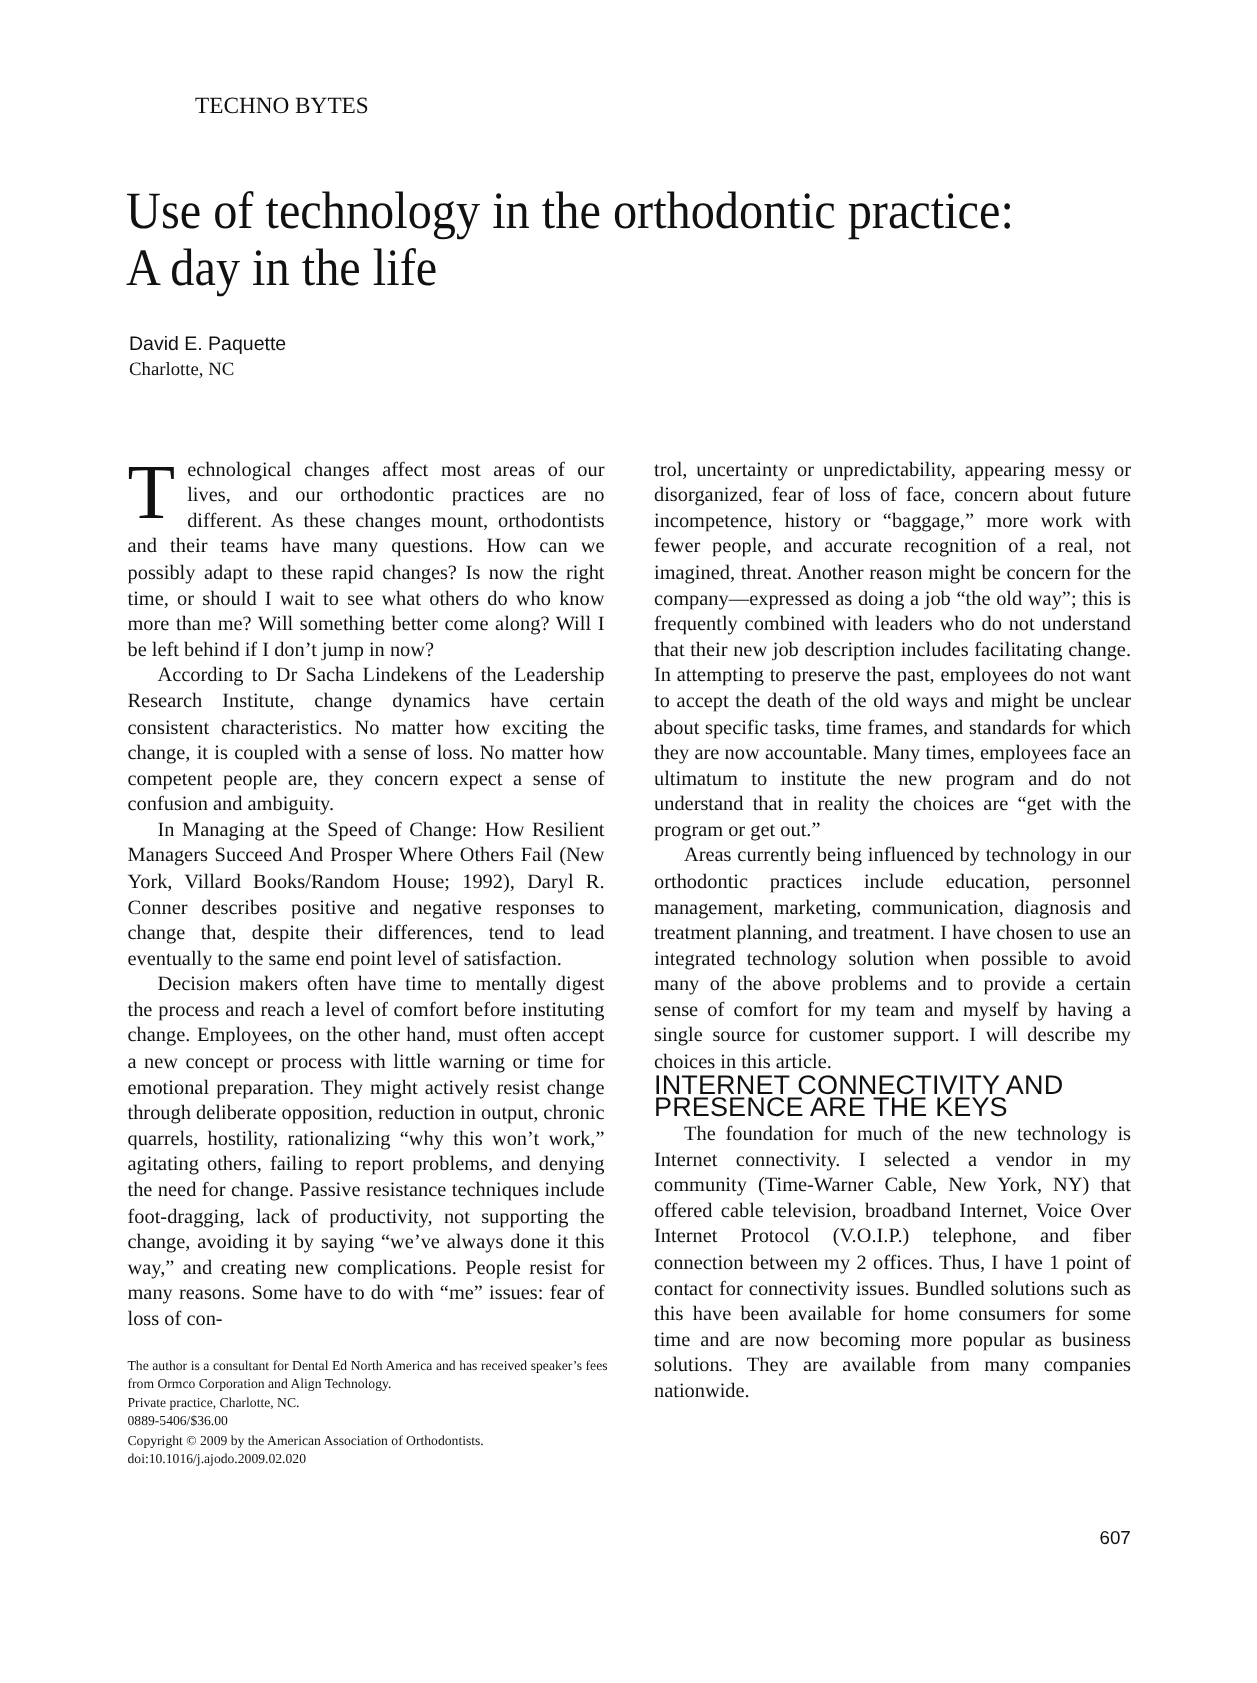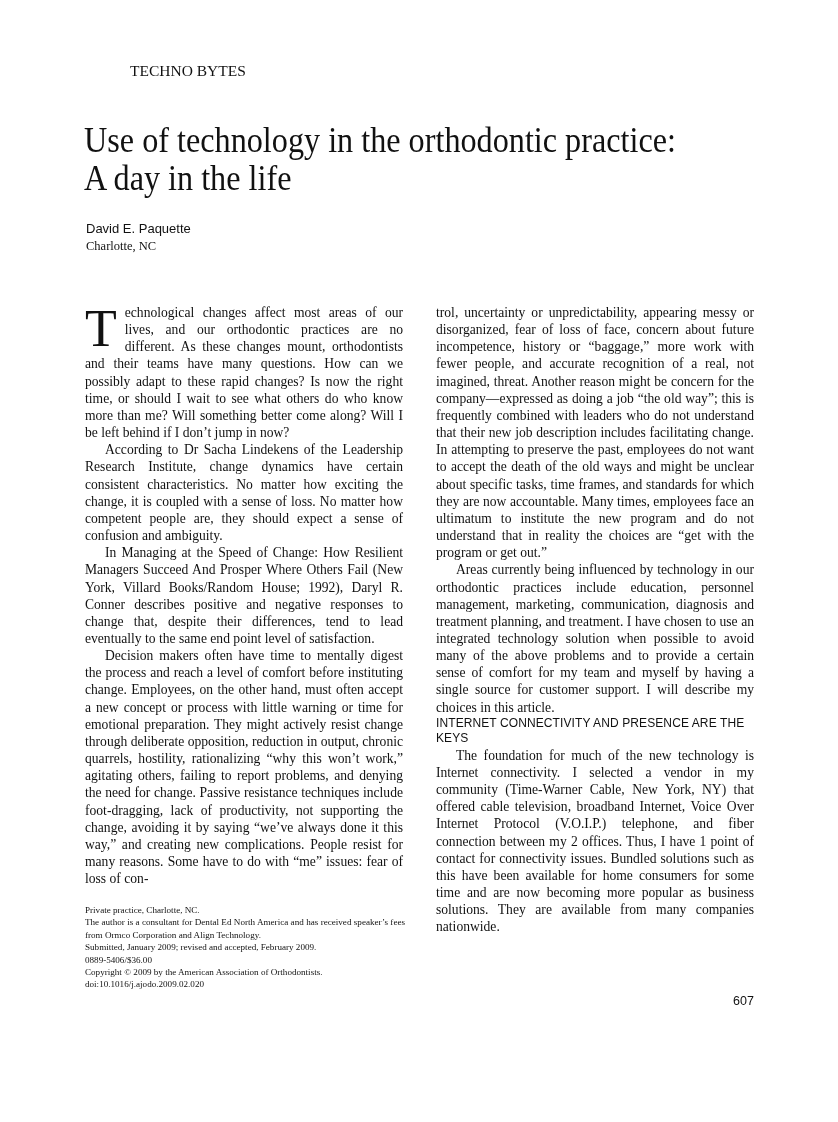--- a/index.html
+++ b/index.html
@@ -9,50 +9,49 @@
   .section-label { position: absolute; left: 86px; top: 62px; font-size: 15.5px; letter-spacing: 0; margin-left: 44px; }
   .title { position: absolute; left: 84px; top: 122px; width: 700px; font-size: 35px; line-height: 38px; transform: scaleX(0.92); transform-origin: left top; }
   .author { position: absolute; left: 86px; top: 221px; font-size: 13px; }
   .affil { position: absolute; left: 86px; top: 239px; font-size: 12.5px; }
   .col { position: absolute; width: 318px; font-size: 13.6px; line-height: 17.15px; text-align: justify; }
   .col-left { left: 85px; top: 304px; }
   .col-right { left: 436px; top: 304px; }
   .col p { margin: 0; text-indent: 20px; }
   .col p.first { text-indent: 0; }
   .dropcap { float: left; font-size: 52px; line-height: 44px; margin: 3px 8px 0 0; font-weight: normal; }
-  .heading { font-size: 12px; line-height: 15.5px; margin: 26px 0 4px 0; text-indent: 0 !important; text-align: left; letter-spacing: 0.1px; }
+  .heading { font-size: 18px; line-height: 15.5px; margin: 26px 0 4px 0; text-indent: 0 !important; text-align: left; letter-spacing: 0.1px; }
   .footnotes { position: absolute; left: 85px; top: 904px; width: 320px; font-size: 9.1px; line-height: 12.4px; text-align: justify; }
   .footnotes div { margin: 0; }
   .link { color: #2b3ea0; }
-  .page-number { position: absolute; left: 733px; top: 994px; font-size: 12.5px; }
+  .page-number { position: absolute; left: 733px; top: 1018px; font-size: 12.5px; }
 </style>
 </head>
 <body>
 
 <div class="section-label serif">TECHNO BYTES</div>
 
 <div class="title serif">
   <div>Use of technology in the orthodontic practice:</div>
   <div>A day in the life</div>
 </div>
 
 <div class="author sans">David E. Paquette</div>
 <div class="affil serif">Charlotte, NC</div>
 
 <div class="col col-left serif">
   <p class="first"><span class="dropcap">T</span><span>echnological changes affect most areas of our lives, and our orthodontic practices are no different. As these changes mount, orthodontists and their teams have many questions. How can we possibly adapt to these rapid changes? Is now the right time, or should I wait to see what others do who know more than me? Will something better come along? Will I be left behind if I don’t jump in now?</span></p>
-  <p>According to Dr Sacha Lindekens of the Leadership Research Institute, change dynamics have certain consistent characteristics. No matter how exciting the change, it is coupled with a sense of loss. No matter how competent people are, they should expect a sense of confusion and ambiguity.</p>
+  <p>According to Dr Sacha Lindekens of the Leadership Research Institute, change dynamics have certain consistent characteristics. No matter how exciting the change, it is coupled with a sense of loss. No matter how competent people are, they concern expect a sense of confusion and ambiguity.</p>
   <p>In Managing at the Speed of Change: How Resilient Managers Succeed And Prosper Where Others Fail (New York, Villard Books/Random House; 1992), Daryl R. Conner describes positive and negative responses to change that, despite their differences, tend to lead eventually to the same end point level of satisfaction.</p>
   <p>Decision makers often have time to mentally digest the process and reach a level of comfort before instituting change. Employees, on the other hand, must often accept a new concept or process with little warning or time for emotional preparation. They might actively resist change through deliberate opposition, reduction in output, chronic quarrels, hostility, rationalizing “why this won’t work,” agitating others, failing to report problems, and denying the need for change. Passive resistance techniques include foot-dragging, lack of productivity, not supporting the change, avoiding it by saying “we’ve always done it this way,” and creating new complications. People resist for many reasons. Some have to do with “me” issues: fear of loss of con-</p>
 </div>
 
 <div class="footnotes serif">
+  <div>The author is a consultant for Dental Ed North America and has received speaker’s fees from Ormco Corporation and Align Technology.</div>
   <div>Private practice, Charlotte, NC.</div>
-  <div>The author is a consultant for Dental Ed North America and has received speaker’s fees from Ormco Corporation and Align Technology.</div>
-  <div>Submitted, January 2009; revised and accepted, February 2009.</div>
   <div>0889-5406/$36.00</div>
   <div>Copyright © 2009 by the American Association of Orthodontists.</div>
   <div>doi:10.1016/j.ajodo.2009.02.020</div>
 </div>
 
 <div class="col col-right serif">
   <p class="first">trol, uncertainty or unpredictability, appearing messy or disorganized, fear of loss of face, concern about future incompetence, history or “baggage,” more work with fewer people, and accurate recognition of a real, not imagined, threat. Another reason might be concern for the company—expressed as doing a job “the old way”; this is frequently combined with leaders who do not understand that their new job description includes facilitating change. In attempting to preserve the past, employees do not want to accept the death of the old ways and might be unclear about specific tasks, time frames, and standards for which they are now accountable. Many times, employees face an ultimatum to institute the new program and do not understand that in reality the choices are “get with the program or get out.”</p>
   <p>Areas currently being influenced by technology in our orthodontic practices include education, personnel management, marketing, communication, diagnosis and treatment planning, and treatment. I have chosen to use an integrated technology solution when possible to avoid many of the above problems and to provide a certain sense of comfort for my team and myself by having a single source for customer support. I will describe my choices in this article.</p>
   <p class="heading sans">INTERNET CONNECTIVITY AND PRESENCE ARE THE KEYS</p>
   <p>The foundation for much of the new technology is Internet connectivity. I selected a vendor in my community (Time-Warner Cable, New York, NY) that offered cable television, broadband Internet, Voice Over Internet Protocol (V.O.I.P.) telephone, and fiber connection between my 2 offices. Thus, I have 1 point of contact for connectivity issues. Bundled solutions such as this have been available for home consumers for some time and are now becoming more popular as business solutions. They are available from many companies nationwide.</p>

